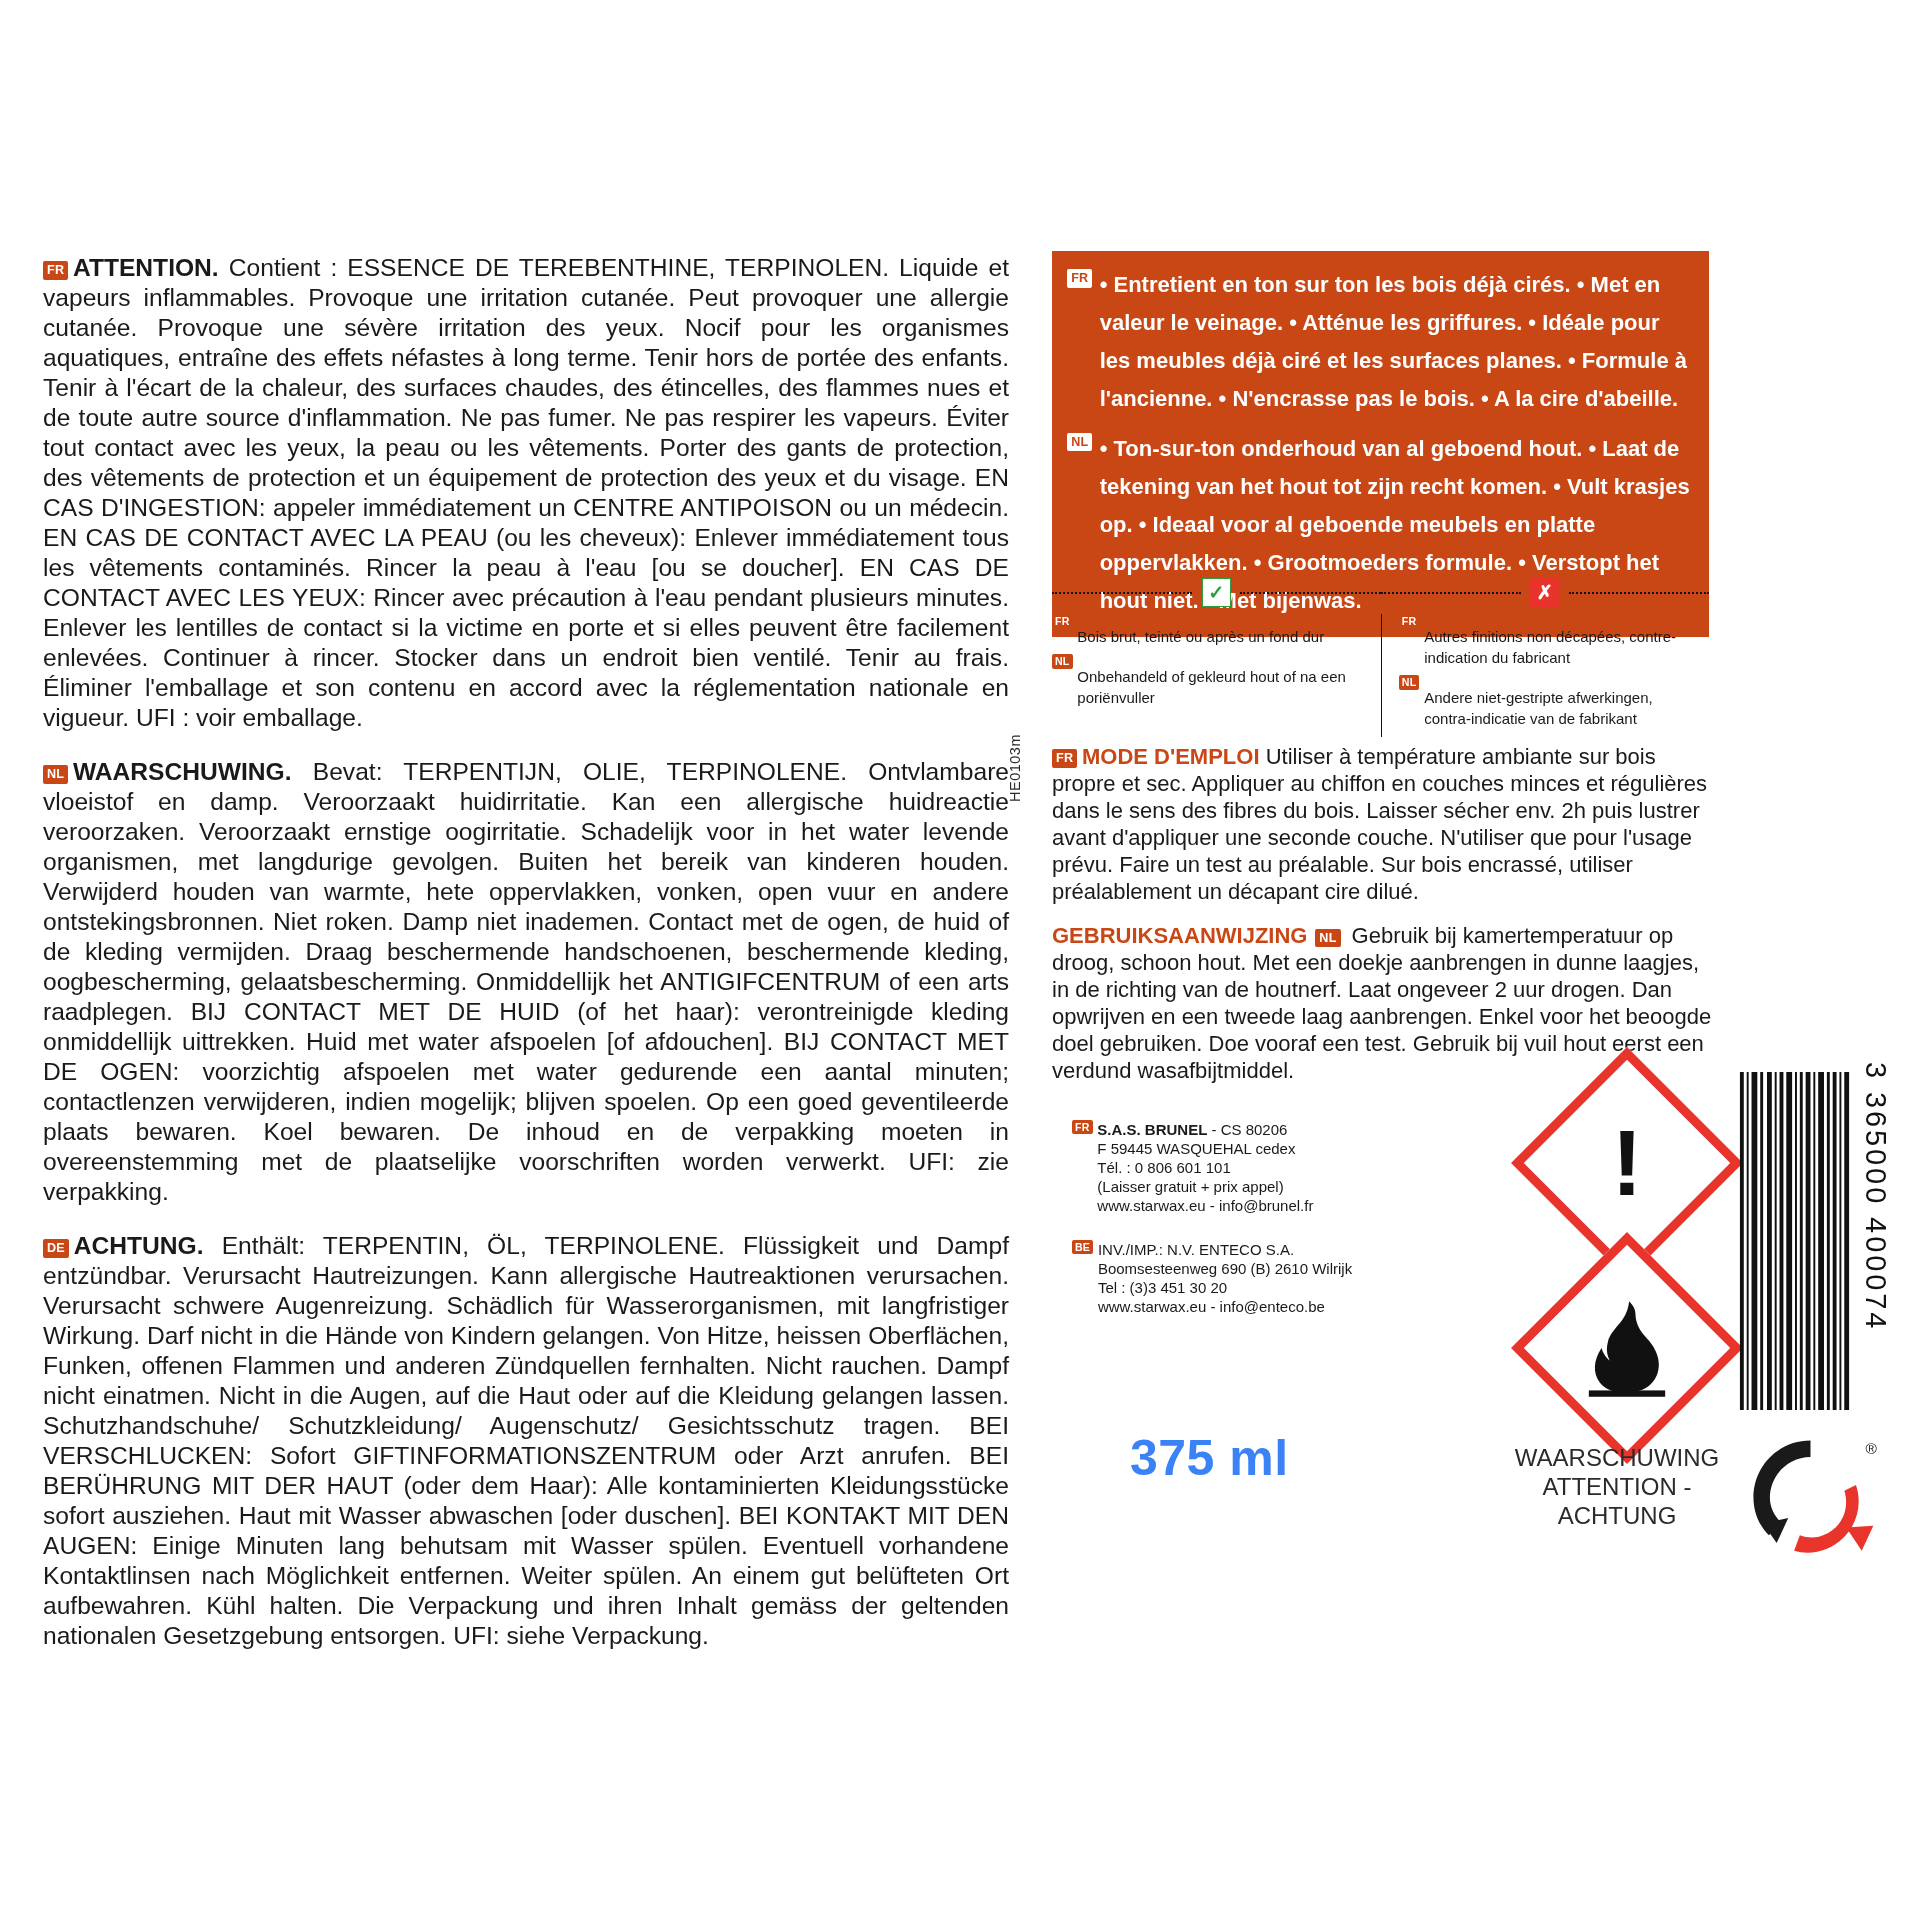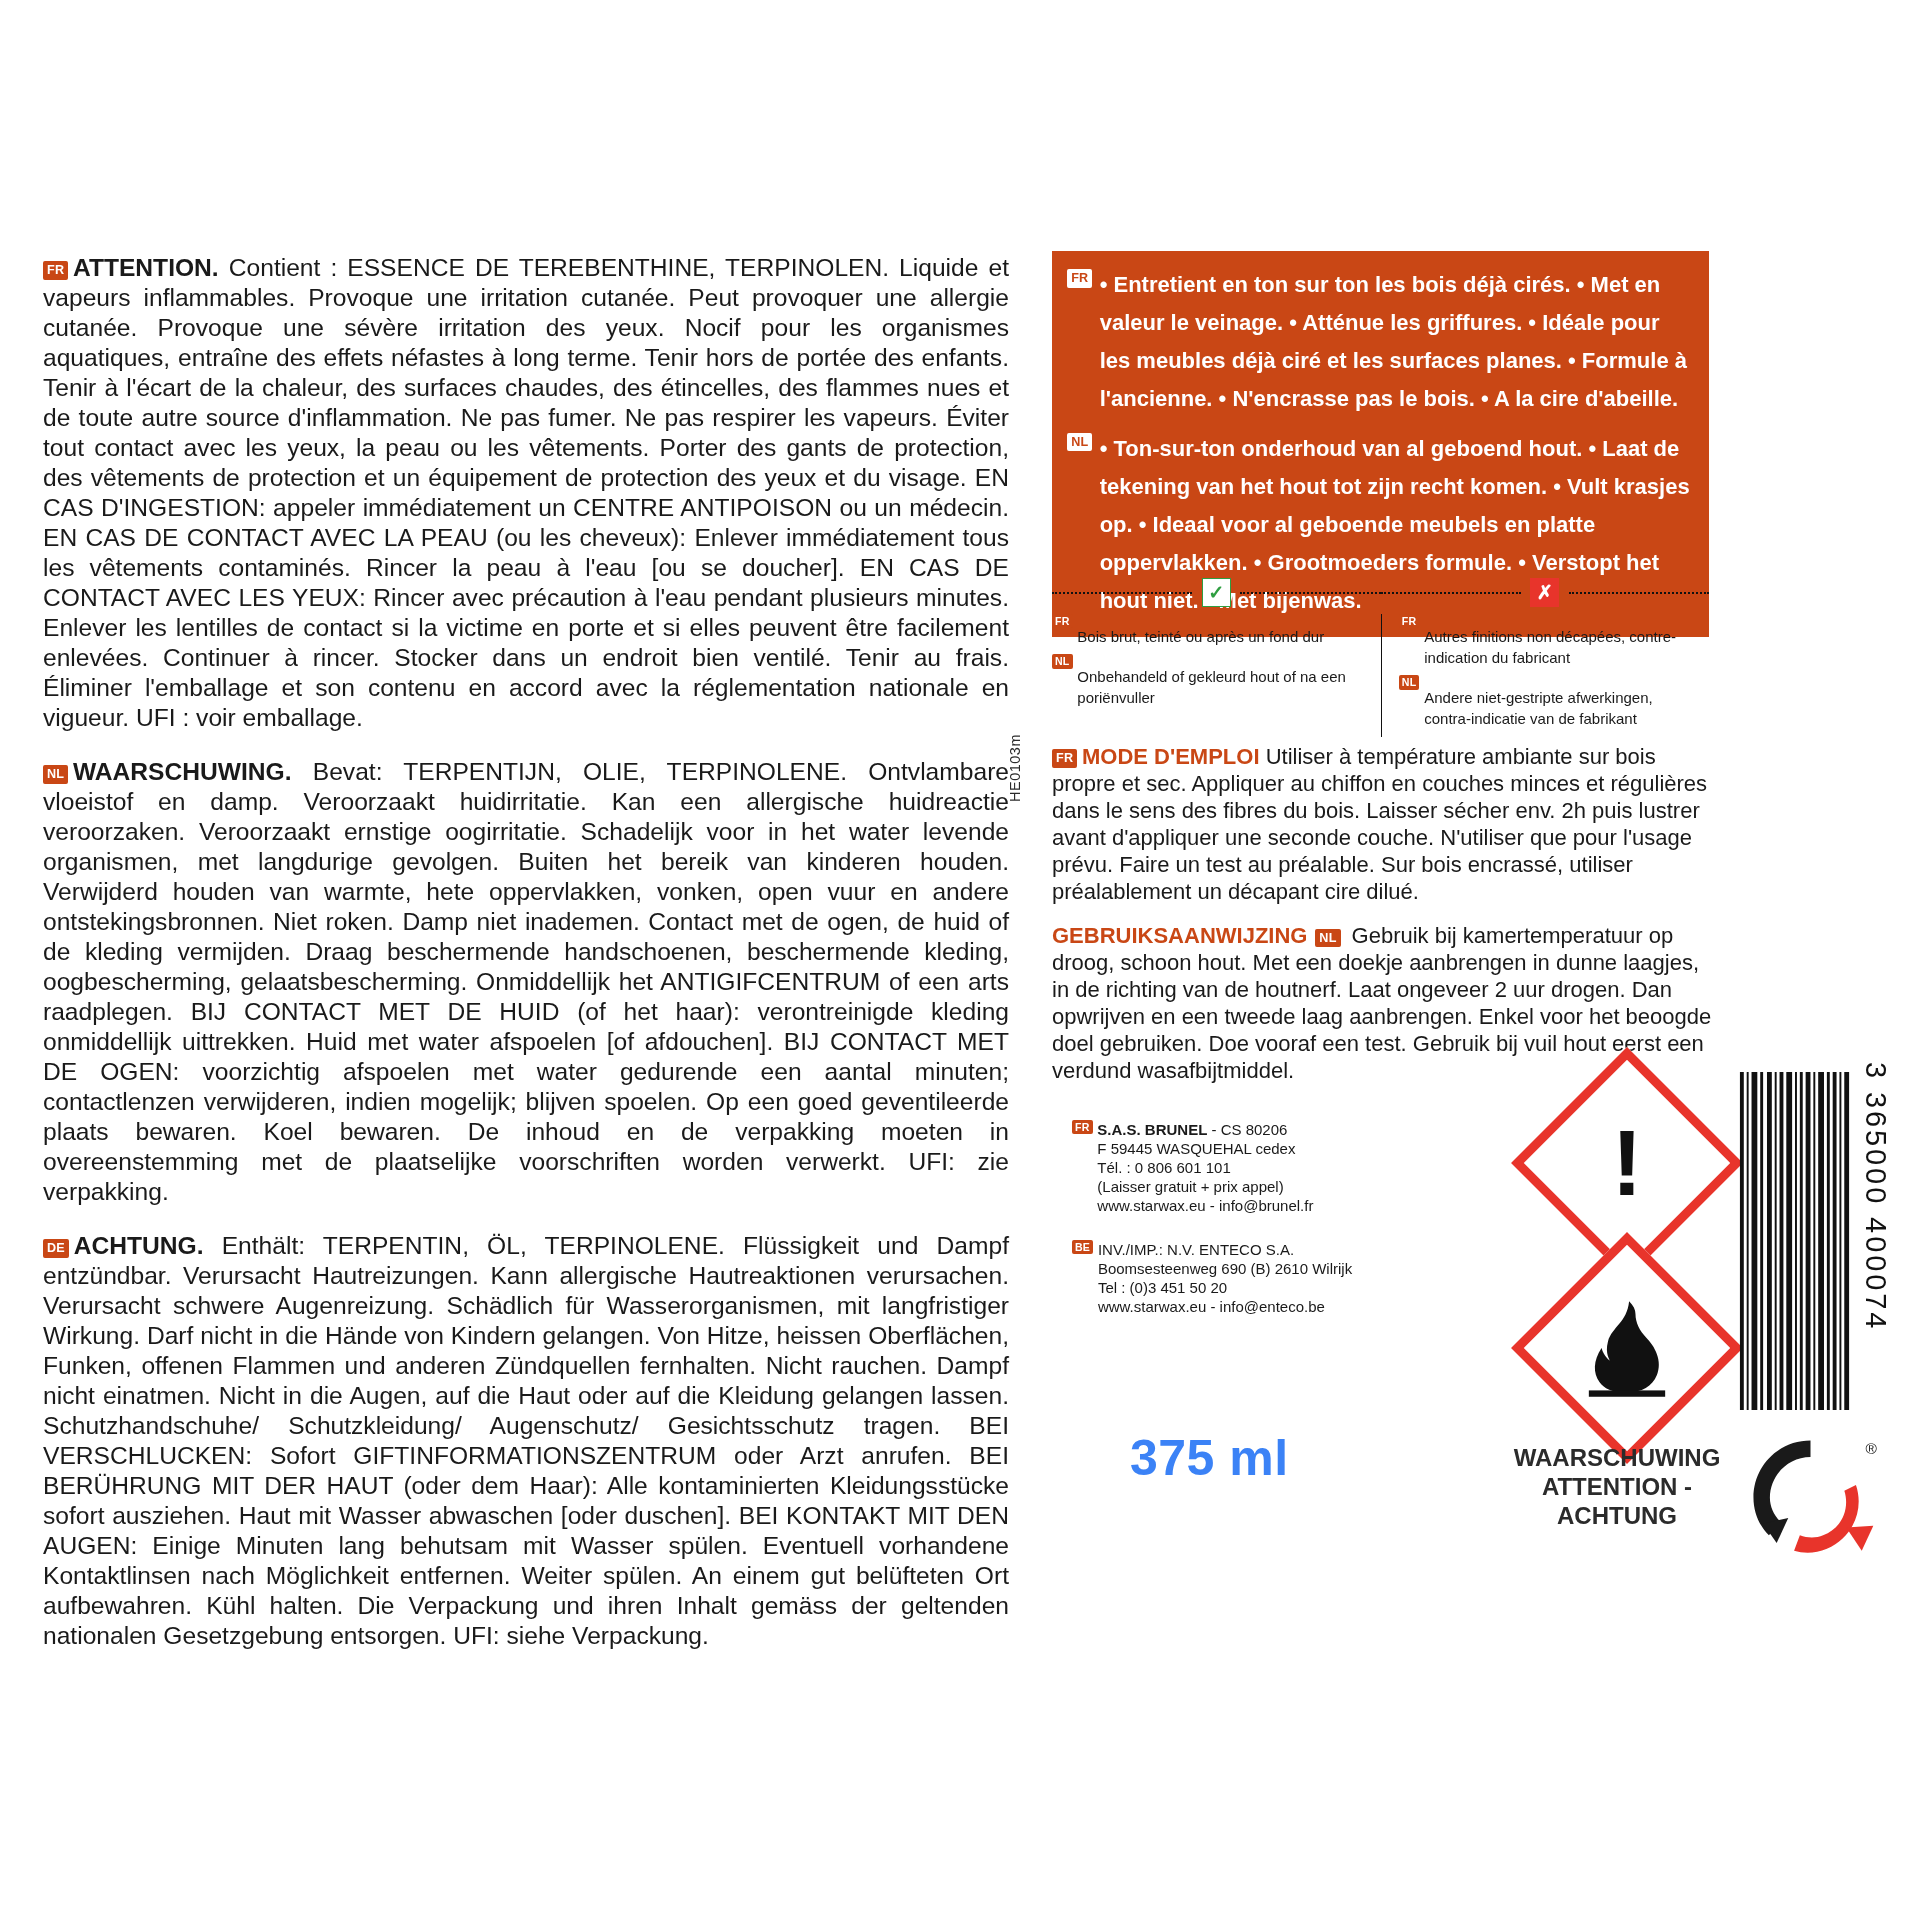--- a/index.html
+++ b/index.html
@@ -249,21 +249,21 @@
     line-height: 93px;
     font-family: "Liberation Sans", sans-serif;
   }
 
   .ghs-caption {
     position: absolute;
     left: 1506px;
     top: 1443px;
     width: 222px;
     text-align: center;
-    font-weight: bold;
+    font-weight: normal;
     font-size: 24px;
     line-height: 29px;
     color: #2b2b2b;
   }
 
   
   .barcode {
     position: absolute;
     left: 1738px;
     top: 1072px;
@@ -388,21 +388,21 @@
         <span>(Laisser gratuit + prix appel)</span><br>
         <span>www.starwax.eu - info@brunel.fr</span>
       </span>
     </div>
 
     <div class="addr">
       <span class="lang sm">BE</span>
       <span class="body">
         <span>INV./IMP.: N.V. ENTECO S.A.</span><br>
         <span>Boomsesteenweg 690 (B) 2610 Wilrijk</span><br>
-        <span>Tel : (0)3 451 50 20</span><br>
+        <span>Tel : (3)3 451 30 20</span><br>
         <span>www.starwax.eu - info@enteco.be</span>
       </span>
     </div>
   </div>
 
   <div class="volume">375 ml</div>
 
   <div class="ghs">
     <div class="ghs-diamond">
       <div class="ghs-inner">

